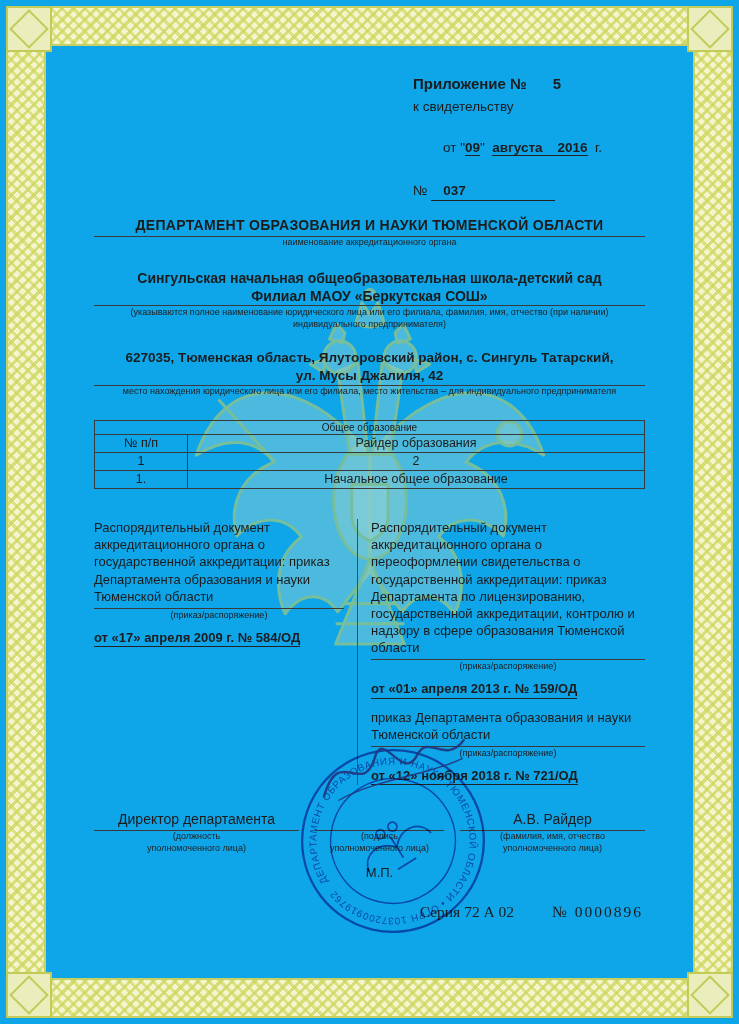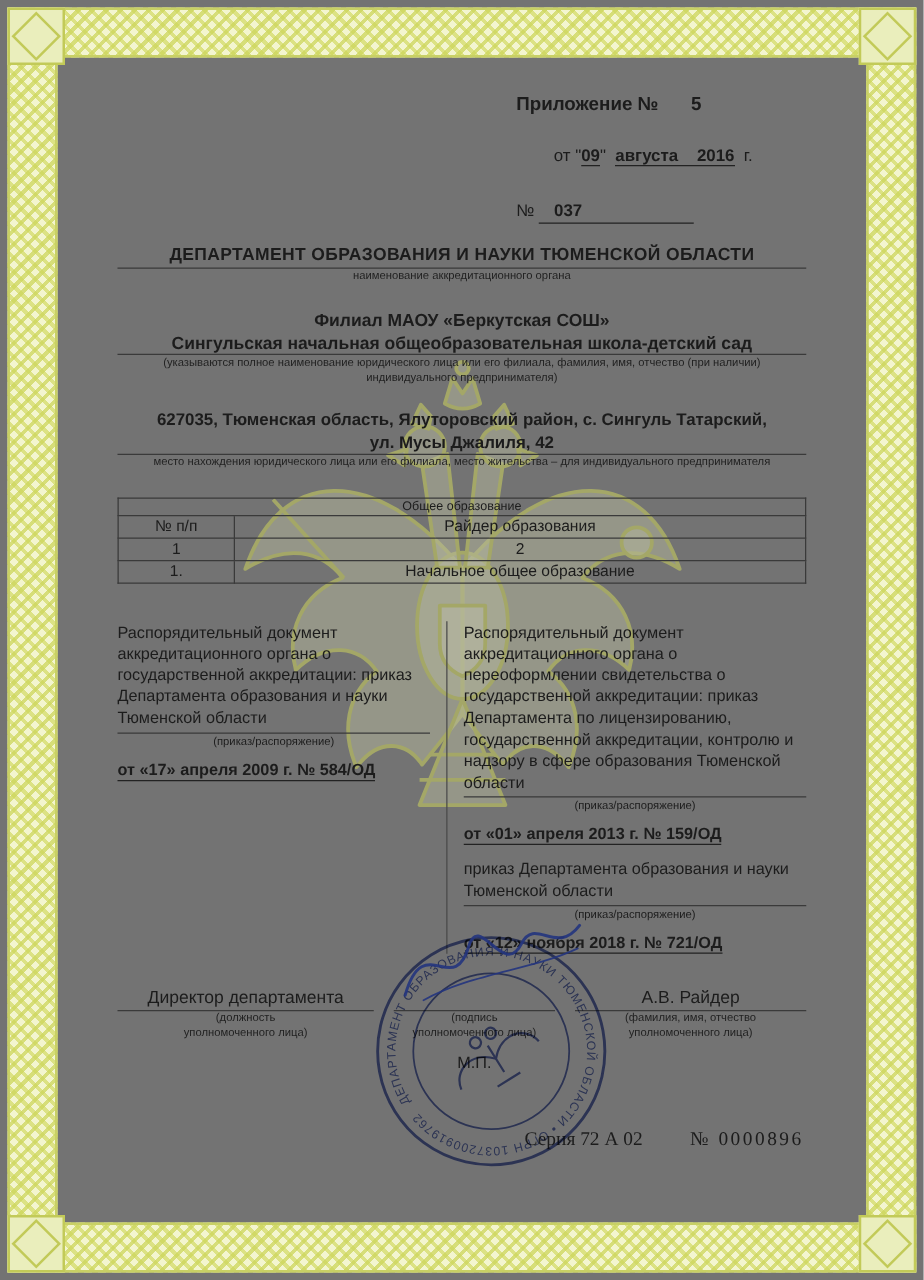--- a/index.html
+++ b/index.html
@@ -1,16 +1,16 @@
 <!DOCTYPE html>
 <html><head>
 <meta charset="utf-8">
 <style>
   html,body{margin:0;padding:0;background:#ffffff;}
-  .page{position:relative;width:739px;height:1024px;background:#737373;overflow:hidden;
+  .page{position:relative;width:739px;height:1024px;background:#0ea5e9;overflow:hidden;
         font-family:"Liberation Sans",sans-serif;color:#1c1c1c;}
 
   
   .frame-a,.frame-b{position:absolute;inset:6px;border:40px solid transparent;pointer-events:none;}
   .frame-a{border-image:repeating-linear-gradient(45deg,#dce284 0 3px,#f3f5cf 3px 8px) 40;}
   .frame-b{border-image:repeating-linear-gradient(135deg,rgba(205,214,92,.75) 0 3px,rgba(255,255,255,0) 3px 8px) 40;}
   .frame-line-outer{position:absolute;inset:6px;border:2px solid #c8d065;pointer-events:none;}
   .frame-line-inner{position:absolute;inset:44px;border:2px solid #c8d065;pointer-events:none;}
   .corner{position:absolute;width:42px;height:42px;border:2px solid #c2ca58;background:#eaeebc;}
   .corner::after{content:'';position:absolute;inset:7px;border:2px solid #c2ca58;transform:rotate(45deg);}
@@ -106,40 +106,41 @@
     </g>
   </svg>
 
   <div class="content">
 
     <div class="hdr">
       <div class="hdr-app">
         <span>Приложение №</span>
         <span>5</span>
       </div>
+      <div>к свидетельству</div>
       <div class="hdr-line4">
         <span>от "</span><span class="u">09</span><span>"  </span><span class="u">августа    2016</span><span>  г.</span>
       </div>
       <div class="hdr-no">
         <span>№</span>
         <span class="no-val">037</span>
       </div>
     </div>
 
     <div class="authority center">
       <div class="rule">
         <div class="title">ДЕПАРТАМЕНТ ОБРАЗОВАНИЯ И НАУКИ ТЮМЕНСКОЙ ОБЛАСТИ</div>
       </div>
       <div class="cap">наименование аккредитационного органа</div>
     </div>
 
     <div class="org center">
       <div class="rule">
+        <div class="org-line">Сингульская начальная общеобразовательная школа-детский сад</div>
         <div class="org-line">Филиал МАОУ «Беркутская СОШ»</div>
-        <div class="org-line">Сингульская начальная общеобразовательная школа-детский сад</div>
       </div>
       <div class="cap">(указываются полное наименование юридического лица или его филиала, фамилия, имя, отчество (при наличии) индивидуального предпринимателя)</div>
     </div>
 
     <div class="addr center">
       <div class="rule">
         <div class="addr-line">627035, Тюменская область, Ялуторовский район, с. Сингуль Татарский,</div>
         <div class="addr-line">ул. Мусы Джалиля, 42</div>
       </div>
       <div class="cap">место нахождения юридического лица или его филиала, место жительства – для индивидуального предпринимателя</div>

